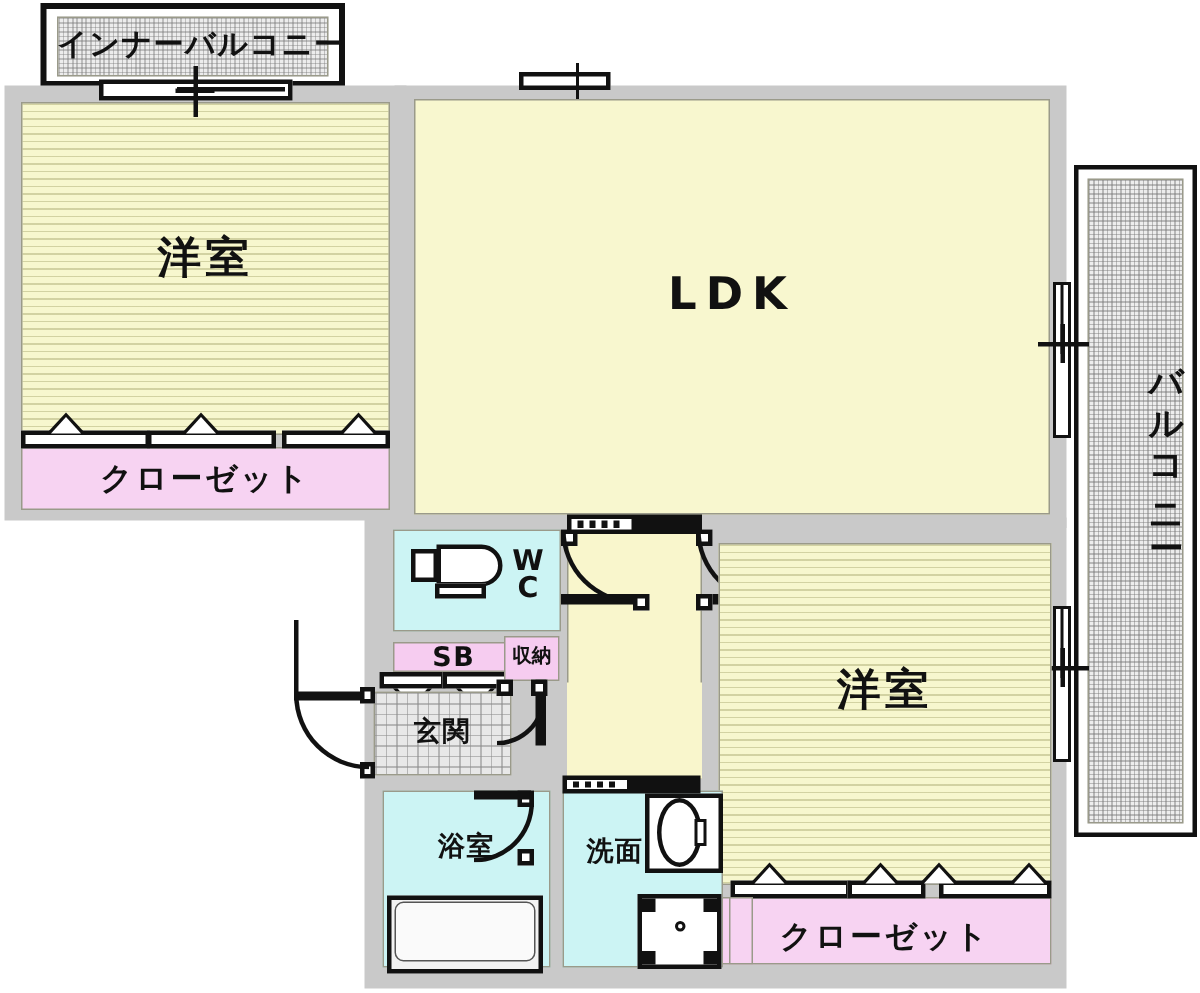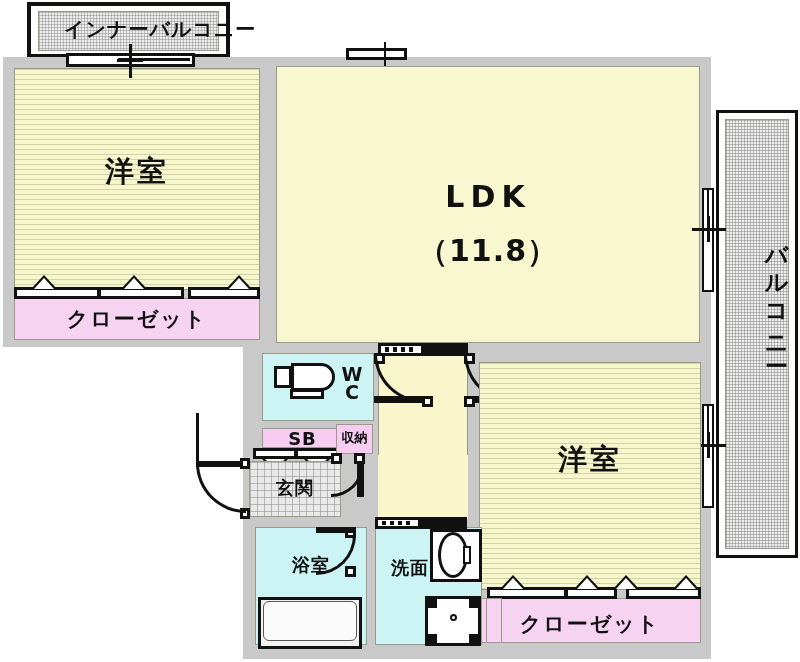--- a/index.html
+++ b/index.html
@@ -132,21 +132,21 @@
   .sashline{background:#111;}
   .nb{border:none;}
 </style>
 </head>
 <body>
 
 <div id="plan">
 
   <div class="abs ol-blk4" style="left:27px;top:2px;width:203px;height:56px;background:#fff;"></div>
   <div class="abs floor-inner ol-thin" style="left:38px;top:11px;width:181px;height:40px;"></div>
-  <div class="lbl lbl-inner" style="left:38px;top:18px;width:153px;padding-left:26px;">インナーバルコニー</div>
+  <div class="lbl lbl-inner" style="left:38px;top:18px;width:153px;">インナーバルコニー</div>
 
   <div class="abs wallblk" style="left:3px;top:57px;width:268px;height:290px;"></div>
   <div class="abs wallblk" style="left:263px;top:57px;width:448px;height:295px;"></div>
   <div class="abs wallblk" style="left:243px;top:345px;width:468px;height:314px;"></div>
 
   <div class="abs floor-tatami ol-thin" style="left:14px;top:68px;width:246px;height:222px;"></div>
   <div class="lbl lbl-room" style="left:14px;top:155px;width:246px;">洋室</div>
 
   <div class="abs floor-pink ol-thin" style="left:14px;top:298px;width:246px;height:42px;"></div>
   <div class="lbl lbl-closet" style="left:14px;top:308px;width:246px;">クローゼット</div>
@@ -173,21 +173,20 @@
   <div class="abs" style="left:340px;top:96px;width:22px;height:14px;border:2px solid #111;border-radius:50%;background:#fff;"></div>
   <div class="abs fx2" style="left:385px;top:80px;width:58px;height:34px;"></div>
   <div class="abs" style="left:404px;top:77px;width:7px;height:22px;border:2px solid #111;border-radius:3px;background:#fff;"></div>
   <div class="abs" style="left:390px;top:90px;width:8px;height:8px;border:2px solid #111;border-radius:50%;background:#fff;"></div>
 
   <div class="abs ol-blk" style="left:346px;top:48px;width:61px;height:12px;background:#fff;"></div>
   <div class="abs mull" style="left:384px;top:42px;width:2px;height:26px;"></div>
 
   <div class="abs floor-ldk ol-thin" style="left:276px;top:66px;width:424px;height:277px;"></div>
   <div class="lbl lbl-ldk" style="left:340px;top:180px;width:296px;">LDK</div>
-  <div class="lbl lbl-ldknum" style="left:340px;top:234px;width:296px;">（11.8）</div>
 
   <div class="abs ol-blk" style="left:716px;top:110px;width:82px;height:448px;background:#fff;"></div>
   <div class="abs floor-balc ol-thin" style="left:725px;top:119px;width:64px;height:430px;"></div>
   <div class="lbl lbl-vert" style="left:725px;top:228px;width:64px;text-align:center;display:flex;justify-content:center;">バルコニー</div>
 
   <div class="abs ol-blk2" style="left:702px;top:188px;width:12px;height:104px;background:#fff;"></div>
   <div class="abs sashline" style="left:707px;top:188px;width:2px;height:48px;"></div>
   <div class="abs mull" style="left:692px;top:228px;width:34px;height:3px;"></div>
   <div class="abs mull" style="left:707px;top:216px;width:3px;height:26px;"></div>
 

